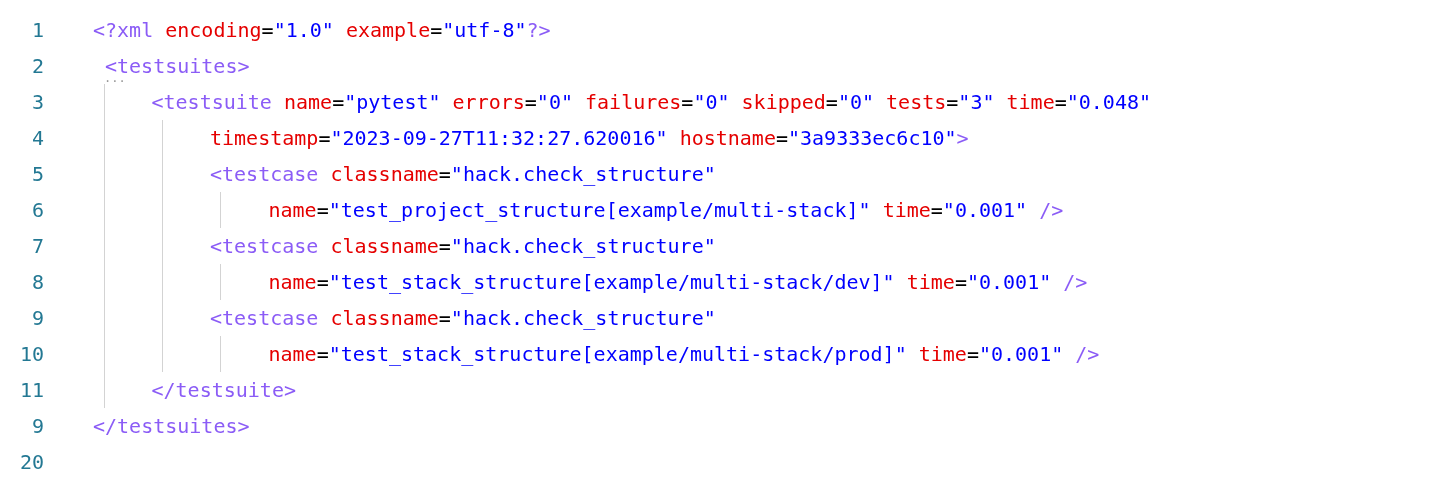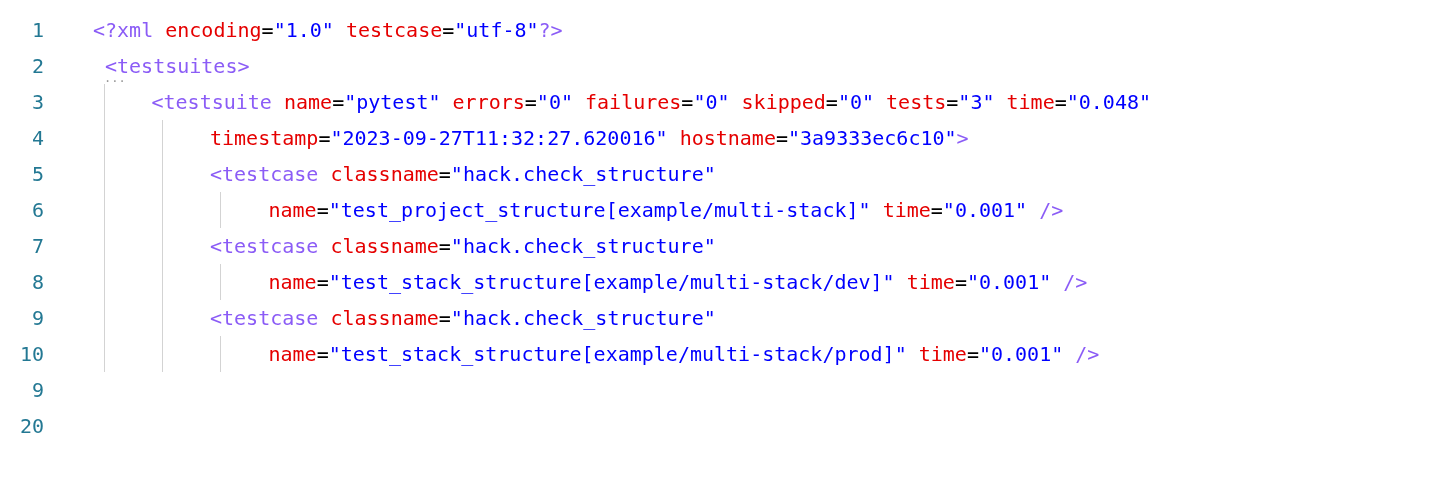--- a/index.html
+++ b/index.html
@@ -19,25 +19,26 @@
   .dots { position:absolute; left:104px; top:24px; font-size:12px; line-height:12px; color:#999; }
 </style>
 </head>
 <body>
 
 <div class="topstrip">
     <span>&nbsp;</span>
   </div>
 
 <div class="editor" id="editor">
-    <div class="line"><span class="ln">1</span><span class="code" style="left: 93px;"><span class="t">&lt;?xml </span><span class="a">encoding</span><span class="p">=</span><span class="v">"1.0"</span><span class="p"> </span><span class="a">testcase</span><span class="p">=</span><span class="v">"utf-8"</span><span class="t">?&gt;</span></span></div>
+    <div class="line"><span class="ln">1</span><span class="code" style="left: 93px;"><span class="t">&lt;?xml </span><span class="a">encoding</span><span class="p">=</span><span class="v">"1.0"</span><span class="p"> </span><span class="a">example</span><span class="p">=</span><span class="v">"utf-8"</span><span class="t">?&gt;</span></span></div>
     <div class="line"><span class="ln">2</span><span class="code" style="left: 105px;"><span class="t">&lt;testsuites&gt;</span></span><span class="dots">...</span></div>
     <div class="line"><span class="ln">3</span><span class="guide" style="left: 104px;"></span><span class="code" style="left: 151.5px;"><span class="t">&lt;testsuite </span><span class="a">name</span><span class="p">=</span><span class="v">"pytest"</span><span class="p"> </span><span class="a">errors</span><span class="p">=</span><span class="v">"0"</span><span class="p"> </span><span class="a">failures</span><span class="p">=</span><span class="v">"0"</span><span class="p"> </span><span class="a">skipped</span><span class="p">=</span><span class="v">"0"</span><span class="p"> </span><span class="a">tests</span><span class="p">=</span><span class="v">"3"</span><span class="p"> </span><span class="a">time</span><span class="p">=</span><span class="v">"0.048"</span></span></div>
     <div class="line"><span class="ln">4</span><span class="guide" style="left: 104px;"></span><span class="guide" style="left: 162px;"></span><span class="code" style="left: 210px;"><span class="a">timestamp</span><span class="p">=</span><span class="v">"2023-09-27T11:32:27.620016"</span><span class="p"> </span><span class="a">hostname</span><span class="p">=</span><span class="v">"3a9333ec6c10"</span><span class="t">&gt;</span></span></div>
     <div class="line"><span class="ln">5</span><span class="guide" style="left: 104px;"></span><span class="guide" style="left: 162px;"></span><span class="code" style="left: 210px;"><span class="t">&lt;testcase </span><span class="a">classname</span><span class="p">=</span><span class="v">"hack.check_structure"</span></span></div>
     <div class="line"><span class="ln">6</span><span class="guide" style="left: 104px;"></span><span class="guide" style="left: 162px;"></span><span class="guide" style="left: 220px;"></span><span class="code" style="left: 268.5px;"><span class="a">name</span><span class="p">=</span><span class="v">"test_project_structure[example/multi-stack]"</span><span class="p"> </span><span class="a">time</span><span class="p">=</span><span class="v">"0.001"</span><span class="p"> </span><span class="t">/&gt;</span></span></div>
     <div class="line"><span class="ln">7</span><span class="guide" style="left: 104px;"></span><span class="guide" style="left: 162px;"></span><span class="code" style="left: 210px;"><span class="t">&lt;testcase </span><span class="a">classname</span><span class="p">=</span><span class="v">"hack.check_structure"</span></span></div>
     <div class="line"><span class="ln">8</span><span class="guide" style="left: 104px;"></span><span class="guide" style="left: 162px;"></span><span class="guide" style="left: 220px;"></span><span class="code" style="left: 268.5px;"><span class="a">name</span><span class="p">=</span><span class="v">"test_stack_structure[example/multi-stack/dev]"</span><span class="p"> </span><span class="a">time</span><span class="p">=</span><span class="v">"0.001"</span><span class="p"> </span><span class="t">/&gt;</span></span></div>
     <div class="line"><span class="ln">9</span><span class="guide" style="left: 104px;"></span><span class="guide" style="left: 162px;"></span><span class="code" style="left: 210px;"><span class="t">&lt;testcase </span><span class="a">classname</span><span class="p">=</span><span class="v">"hack.check_structure"</span></span></div>
     <div class="line"><span class="ln">10</span><span class="guide" style="left: 104px;"></span><span class="guide" style="left: 162px;"></span><span class="guide" style="left: 220px;"></span><span class="code" style="left: 268.5px;"><span class="a">name</span><span class="p">=</span><span class="v">"test_stack_structure[example/multi-stack/prod]"</span><span class="p"> </span><span class="a">time</span><span class="p">=</span><span class="v">"0.001"</span><span class="p"> </span><span class="t">/&gt;</span></span></div>
-    <div class="line"><span class="ln">9</span></div>
+    <div class="line"><span class="ln">11</span><span class="guide" style="left: 104px;"></span><span class="code" style="left: 151.5px;"><span class="t">&lt;/testsuite&gt;</span></span></div>
+    <div class="line"><span class="ln">9</span><span class="code" style="left: 93px;"><span class="t">&lt;/testsuites&gt;</span></span></div>
     <div class="line"><span class="ln">20</span><span class="code" style="left: 93px;"></span></div>
   </div>
 
 </body></html>

